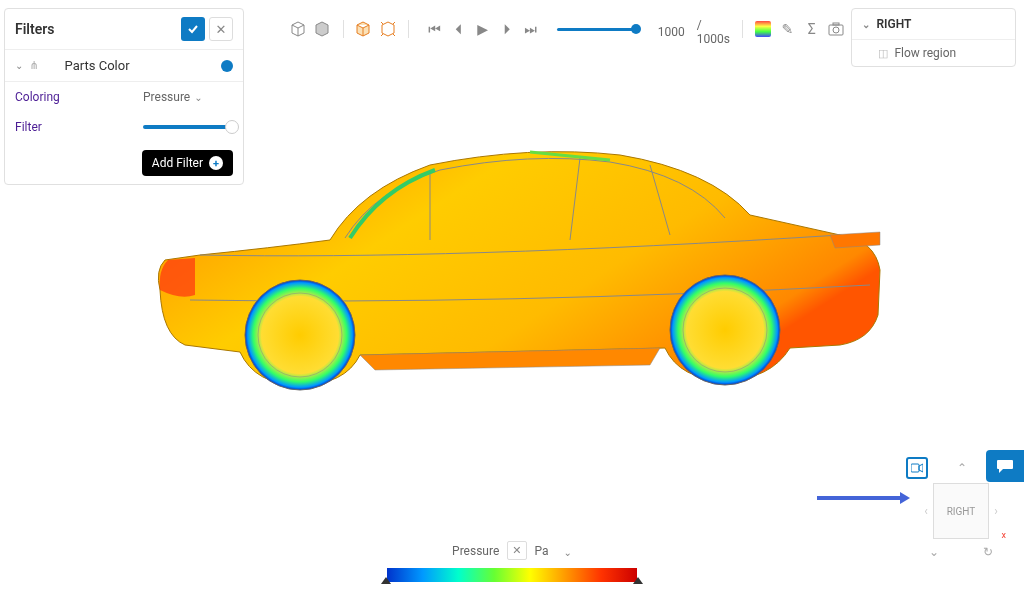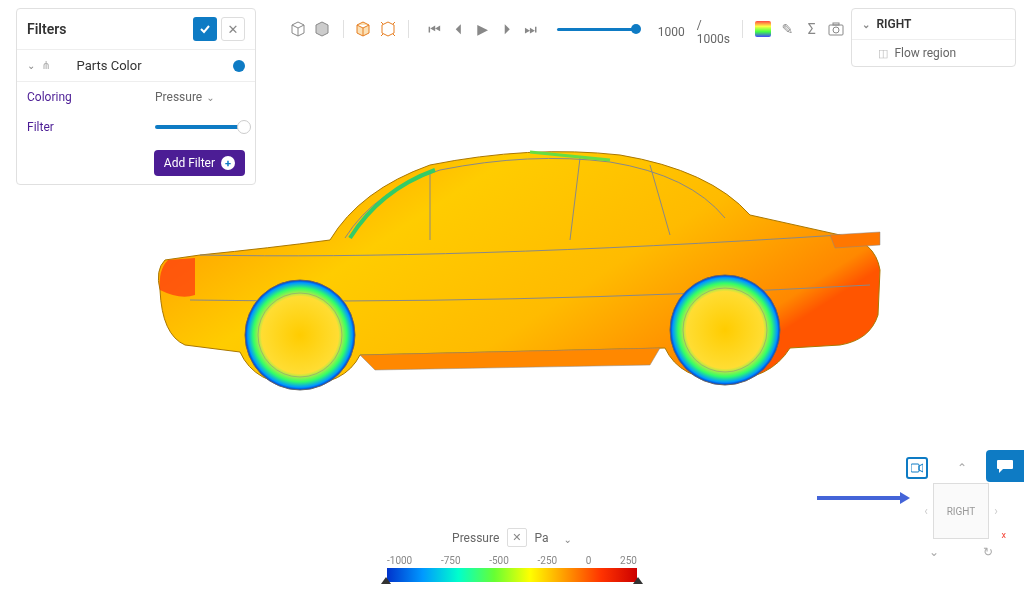--- a/index.html
+++ b/index.html
@@ -1,37 +1,37 @@
 <!DOCTYPE html>
 <html><head>
 <meta charset="utf-8">
 <style>
 * { box-sizing: border-box; margin: 0; padding: 0; font-family: -apple-system, BlinkMacSystemFont, "Segoe UI", Roboto, sans-serif; }
 body { width: 1024px; height: 592px; background: #fff; position: relative; overflow: hidden; }
 
 
-.filters-panel { position: absolute; top: 8px; left: 16px; width: 240px; background: #fff; border: 1px solid #e0e0e0; border-radius: 4px; }
+.filters-panel { position: absolute; top: 8px; left: 4px; width: 240px; background: #fff; border: 1px solid #e0e0e0; border-radius: 4px; }
 .filters-header { display: flex; align-items: center; justify-content: space-between; padding: 8px 10px; border-bottom: 1px solid #eee; }
 .filters-title { font-size: 14px; font-weight: 600; color: #333; }
 .filters-actions { display: flex; gap: 4px; }
 .check-btn { width: 24px; height: 24px; background: #0e7bc4; border-radius: 3px; display: flex; align-items: center; justify-content: center; color: #fff; cursor: pointer; }
 .close-btn { width: 24px; height: 24px; background: #fff; border: 1px solid #ddd; border-radius: 3px; display: flex; align-items: center; justify-content: center; color: #888; cursor: pointer; font-size: 13px; }
 .parts-color-row { display: flex; align-items: center; justify-content: space-between; padding: 8px 10px; border-bottom: 1px solid #eee; }
 .parts-left { display: flex; align-items: center; gap: 6px; }
 .chev { color: #888; font-size: 10px; }
 .tree-icon { color: #aaa; font-size: 11px; }
 .parts-label { font-size: 13px; color: #333; padding-left: 20px; }
 .blue-dot { width: 12px; height: 12px; background: #0e7bc4; border-radius: 50%; }
 .control-row { display: flex; align-items: center; justify-content: space-between; padding: 8px 10px; }
 .control-label { font-size: 12px; color: #4c1d95; }
 .dropdown { font-size: 12px; color: #666; display: flex; align-items: center; gap: 4px; width: 90px; }
 .slider-track { width: 90px; height: 4px; background: #0e7bc4; border-radius: 2px; position: relative; }
 .slider-thumb { position: absolute; right: -6px; top: -5px; width: 14px; height: 14px; background: #fff; border: 1px solid #ccc; border-radius: 50%; }
 .add-filter-row { display: flex; justify-content: flex-end; padding: 8px 10px; }
-.add-filter-btn { background: #4c1d95; color: #fff; border: none; border-radius: 4px; padding: 6px 10px; font-size: 12px; display: flex; align-items: center; gap: 6px; cursor: pointer; }
+.add-filter-btn { background: #000000; color: #fff; border: none; border-radius: 4px; padding: 6px 10px; font-size: 12px; display: flex; align-items: center; gap: 6px; cursor: pointer; }
 .plus-circle { width: 14px; height: 14px; background: #fff; color: #0e7bc4; border-radius: 50%; display: flex; align-items: center; justify-content: center; font-size: 11px; font-weight: bold; }
 
 
 .top-toolbar { position: absolute; top: 12px; left: 290px; right: 180px; display: flex; align-items: center; gap: 8px; }
 .tb-icon { width: 20px; height: 20px; display: flex; align-items: center; justify-content: center; color: #888; cursor: pointer; font-size: 14px; }
 .tb-icon.active { color: #e67e22; }
 .play-group { display: flex; gap: 4px; margin-left: 4px; }
 .time-slider { width: 100px; height: 3px; background: #0e7bc4; margin: 0 8px; border-radius: 2px; position: relative; }
 .time-slider .thumb { position: absolute; right: -3px; top: -4px; width: 10px; height: 10px; background: #0e7bc4; border-radius: 50%; }
 .time-text { font-size: 12px; color: #666; margin-left: 4px; margin-top: 6px; }
@@ -232,28 +232,20 @@
 
 <div class="legend">
   <div class="legend-top">
     <span class="legend-label">Pressure</span>
     <span class="legend-box">✕</span>
     <div class="legend-drop">
       <span>Pa</span>
       <span class="chev">⌄</span>
     </div>
   </div>
-  <div class="tick-labels">
-    <span>-1000</span>
-    <span>-750</span>
-    <span>-500</span>
-    <span>-250</span>
-    <span>0</span>
-    <span>250</span>
-  </div>
   <div class="color-bar">
     <div class="tri-l"></div>
     <div class="tri-r"></div>
   </div>
 </div>
 
 <div class="nav-area">
   <div class="nav-top">
     <div class="cam-btn">
       <svg width="12" height="10" viewBox="0 0 12 10">

